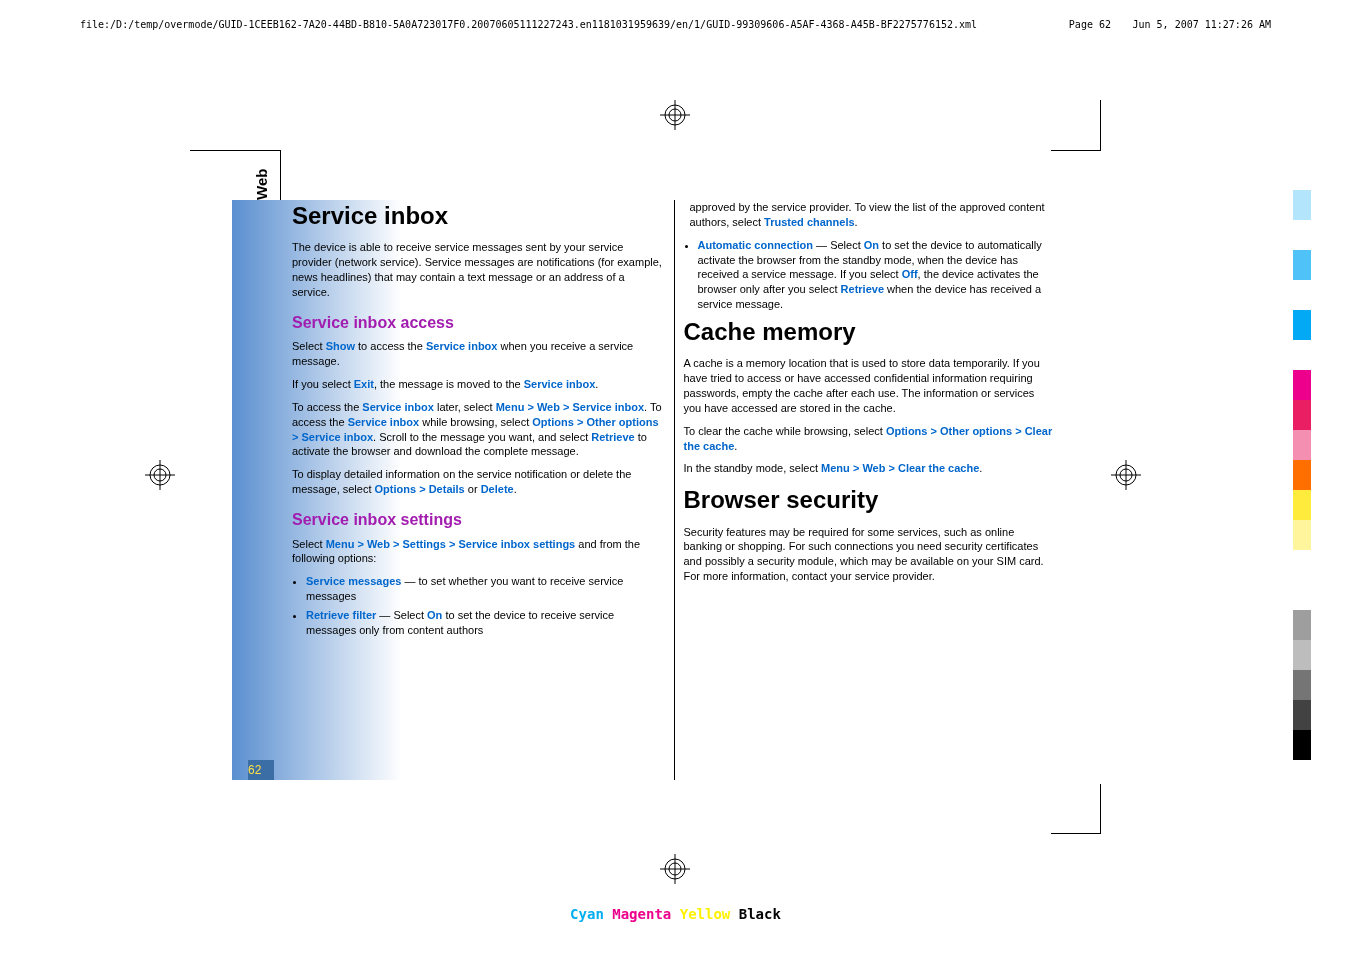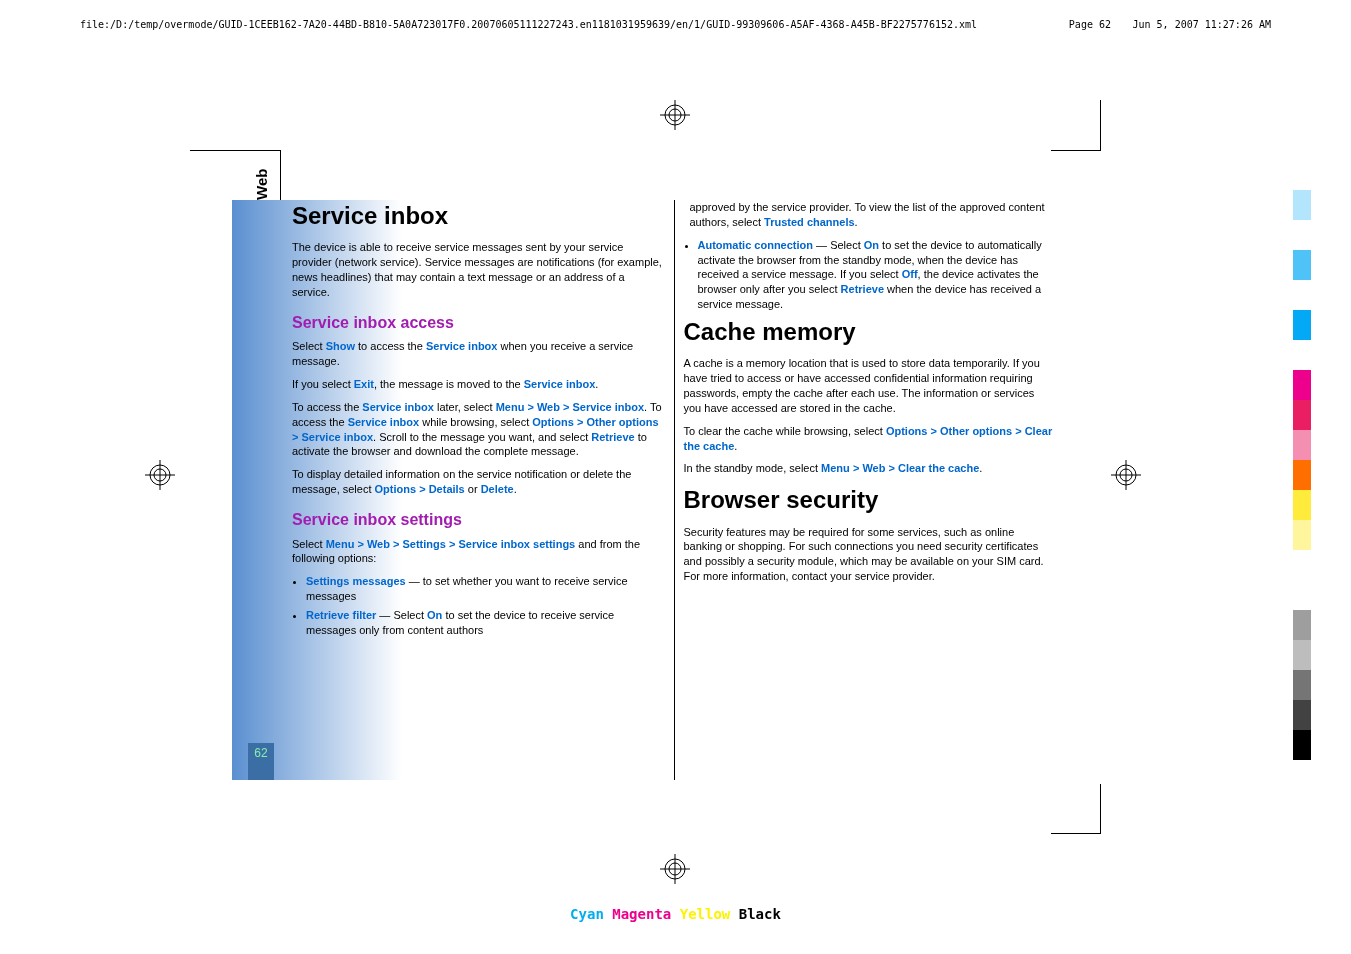--- a/index.html
+++ b/index.html
@@ -5,21 +5,21 @@
 body{margin:0;font-family:Arial,Helvetica,sans-serif;background:#fff;font-size:11px;line-height:1.35}
 .page{width:1351px;height:954px;position:relative}
 .header-path{position:absolute;top:18px;left:80px;font-family:monospace;font-size:10px;color:#000}
 .header-page{position:absolute;top:18px;right:240px;font-family:monospace;font-size:10px;color:#000}
 .header-date{position:absolute;top:18px;right:80px;font-family:monospace;font-size:10px;color:#000}
 .regmark{position:absolute;width:30px;height:30px}
 .regmark circle{fill:none;stroke:#000;stroke-width:1}
 .regmark line{stroke:#000;stroke-width:1}
 .content-area{position:absolute;top:200px;left:282px;width:783px;height:580px;display:flex}
 .side-label{position:absolute;left:-30px;top:0;transform:rotate(-90deg);transform-origin:left top;font-weight:bold;font-size:15px}
-.page-num-box{position:absolute;left:-34px;bottom:0;width:26px;height:37px;background:#3b6ea5;color:#86efac;font-size:12px;text-align:center;line-height:20px}
+.page-num-box{position:absolute;left:-34px;bottom:0;width:26px;height:20px;background:#3b6ea5;color:#fde047;font-size:12px;line-height:20px}
 .col{width:50%;padding:0 10px;box-sizing:border-box;position:relative}
 .divider{position:absolute;left:50%;top:0;bottom:0;border-left:1px solid #000}
 .bg-grad{position:absolute;left:-50px;top:0;width:170px;height:580px;background:linear-gradient(to right,#5a8fd0,#fff);z-index:-1}
 h1{font-size:24px;margin:0 0 8px 0;font-weight:bold;color:#000}
 h2{font-size:16px;margin:12px 0 6px 0;font-weight:bold;color:#a21caf}
 p{margin:0 0 8px 0;color:#000}
 .lk{color:#0066cc;font-weight:bold}
 .gt{color:#0066cc;font-weight:bold}
 ul{margin:0;padding-left:14px}
 li{margin-bottom:4px}
@@ -78,21 +78,21 @@
       <h1>Service inbox</h1>
       <p>The device is able to receive service messages sent by your service provider (network service). Service messages are notifications (for example, news headlines) that may contain a text message or an address of a service.</p>
       <h2>Service inbox access</h2>
       <p><span>Select </span><span class="lk">Show</span><span> to access the </span><span class="lk">Service inbox</span><span> when you receive a service message.</span></p>
       <p><span>If you select </span><span class="lk">Exit</span><span>, the message is moved to the </span><span class="lk">Service inbox</span><span>.</span></p>
       <p><span>To access the </span><span class="lk">Service inbox</span><span> later, select </span><span class="lk">Menu</span><span class="gt"> &gt; </span><span class="lk">Web</span><span class="gt"> &gt; </span><span class="lk">Service inbox</span><span>. To access the </span><span class="lk">Service inbox</span><span> while browsing, select </span><span class="lk">Options</span><span class="gt"> &gt; </span><span class="lk">Other options</span><span class="gt"> &gt; </span><span class="lk">Service inbox</span><span>. Scroll to the message you want, and select </span><span class="lk">Retrieve</span><span> to activate the browser and download the complete message.</span></p>
       <p><span>To display detailed information on the service notification or delete the message, select </span><span class="lk">Options</span><span class="gt"> &gt; </span><span class="lk">Details</span><span> or </span><span class="lk">Delete</span><span>.</span></p>
       <h2>Service inbox settings</h2>
       <p><span>Select </span><span class="lk">Menu</span><span class="gt"> &gt; </span><span class="lk">Web</span><span class="gt"> &gt; </span><span class="lk">Settings</span><span class="gt"> &gt; </span><span class="lk">Service inbox settings</span><span> and from the following options:</span></p>
       <ul>
-        <li><span class="lk">Settings messages</span><span> — to set whether you want to receive service messages</span></li>
+        <li><span class="lk">Service messages</span><span> — to set whether you want to receive service messages</span></li>
         <li><span class="lk">Retrieve filter</span><span> — Select </span><span class="lk">On</span><span> to set the device to receive service messages only from content authors</span></li>
       </ul>
     </div>
 
     <div class="col">
       <p style="margin-left:6px"><span>approved by the service provider. To view the list of the approved content authors, select </span><span class="lk">Trusted channels</span><span>.</span></p>
       <ul>
         <li><span class="lk">Automatic connection</span><span> — Select </span><span class="lk">On</span><span> to set the device to automatically activate the browser from the standby mode, when the device has received a service message. If you select </span><span class="lk">Off</span><span>, the device activates the browser only after you select </span><span class="lk">Retrieve</span><span> when the device has received a service message.</span></li>
       </ul>
       <h1>Cache memory</h1>

